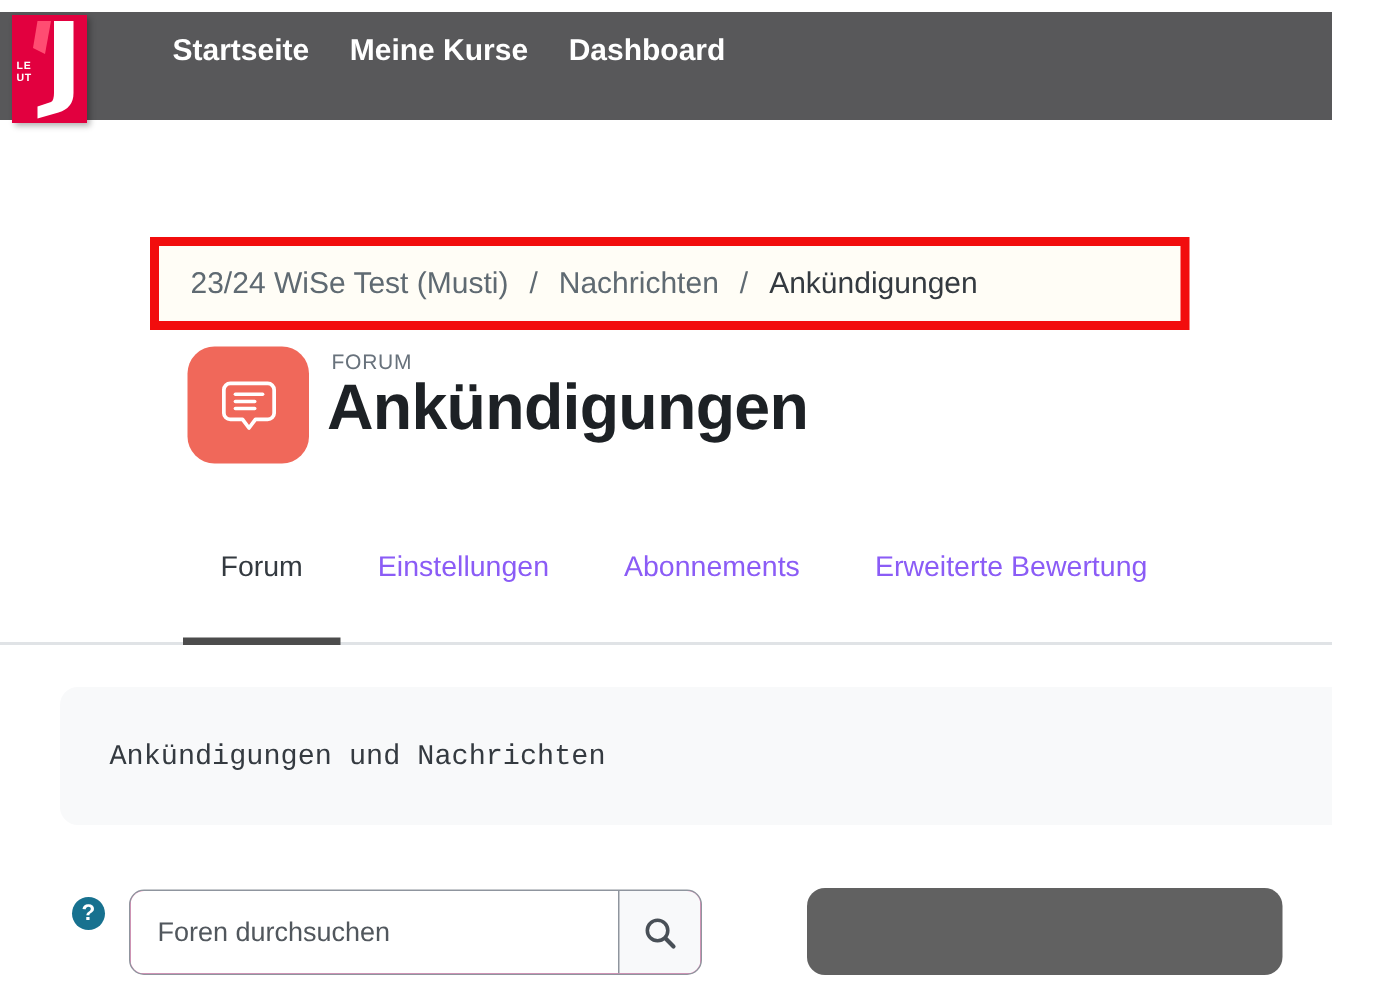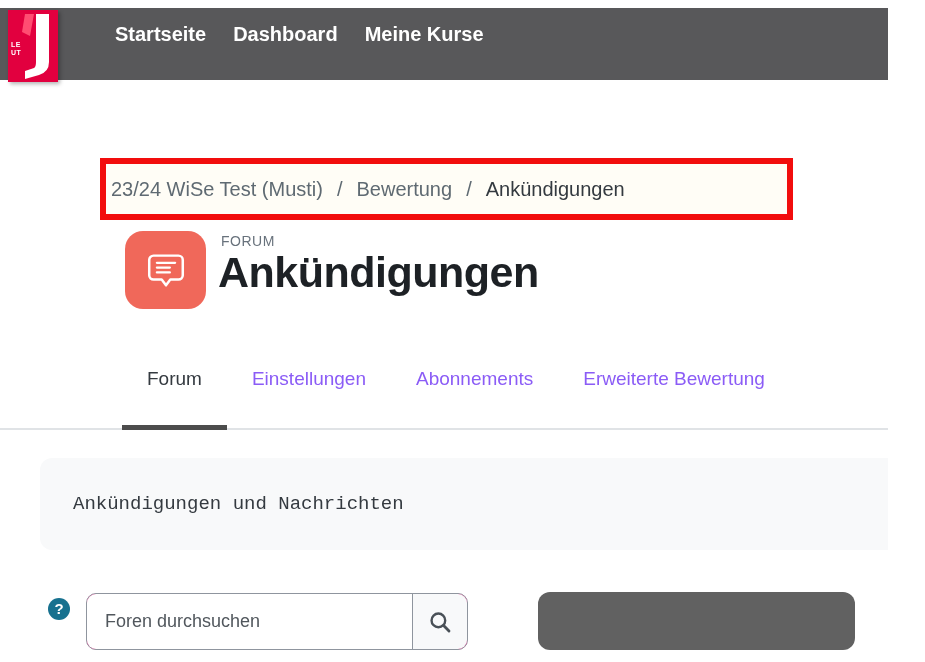--- a/index.html
+++ b/index.html
@@ -11,21 +11,21 @@
   .nav-items { position: absolute; left: 115px; top: 13px; display: flex; gap: 27px; list-style: none; }
   .nav-items a { color: #fff; font-size: 20px; font-weight: 700; text-decoration: none; line-height: 26px; display: inline-block; }
 
   
   .logo { position: absolute; left: 8px; top: 10px; width: 50px; height: 72px; background: #e2003f; box-shadow: 2px 2px 4px rgba(0,0,0,.3); z-index: 3; cursor: pointer; }
   .logo-mini-text { position: absolute; left: 3px; top: 31px; color: #fff; font-size: 7px; font-weight: 700; line-height: 8px; letter-spacing: .5px; }
   .logo svg { position: absolute; left: 0; top: 0; }
 
   
   .annotation-box { position: absolute; left: 100px; top: 158px; width: 693px; height: 62px; border: 6px solid #f20d0d; background: #fffdf6; }
-  .breadcrumb { display: flex; align-items: center; height: 50px; padding-left: 5px; font-size: 20px; white-space: nowrap; }
+  .breadcrumb { display: flex; align-items: center; height: 50px; padding-left: 21px; font-size: 20px; white-space: nowrap; }
   .breadcrumb a { color: #5f6a72; text-decoration: none; }
   .breadcrumb .sep { color: #5f6a72; margin: 0 14px; }
   .breadcrumb .current { color: #343a40; }
 
   
   .activity-icon { position: absolute; left: 125px; top: 231px; width: 81px; height: 78px; border-radius: 18px; background: #f0685a; display: flex; align-items: center; justify-content: center; }
   .activity-type { position: absolute; left: 221px; top: 233px; font-size: 14px; color: #68727c; letter-spacing: .5px; }
   .page-title { position: absolute; left: 218px; top: 248px; font-size: 43px; font-weight: 700; color: #1d2125; letter-spacing: -.5px; }
 
   
@@ -48,41 +48,41 @@
   .redacted-btn { position: absolute; left: 538px; top: 592px; width: 317px; height: 58px; background: #616161; border: none; border-radius: 12px; cursor: pointer; }
 </style>
 </head>
 <body>
 
 <div class="page">
 
   <header class="navbar">
     <ul class="nav-items">
       <li><a href="#">Startseite</a></li>
+      <li><a href="#">Meine Kurse</a></li>
       <li><a href="#">Dashboard</a></li>
-      <li><a href="#">Meine Kurse</a></li>
     </ul>
   </header>
 
   <div class="logo">
     <svg width="50" height="72" viewBox="0 0 50 72">
       <path d="M17 4 L26 4 L22 26 L14 22 Z" fill="#ff4d72"></path>
       <path d="M28 4 L41 4 L41 52 Q41 62 31 65 L17 69 L17 61 L26 58 Q28 57 28 52 Z" fill="#ffffff"></path>
     </svg>
     <div class="logo-mini-text">
       <div>LE</div>
       <div>UT</div>
     </div>
   </div>
 
   <div class="annotation-box">
     <nav class="breadcrumb">
       <a href="#">23/24 WiSe Test (Musti)</a>
       <span class="sep">/</span>
-      <a href="#">Bewertung</a>
+      <a href="#">Nachrichten</a>
       <span class="sep">/</span>
       <span class="current">Ankündigungen</span>
     </nav>
   </div>
 
   <div class="activity-icon">
     <svg width="46" height="46" viewBox="0 0 48 48">
       <path d="M11 9 h26 a4.5 4.5 0 0 1 4.5 4.5 v16 a4.5 4.5 0 0 1 -4.5 4.5 h-8.5 l-4.5 6 -4.5 -6 h-8.5 a4.5 4.5 0 0 1 -4.5 -4.5 v-16 a4.5 4.5 0 0 1 4.5 -4.5 Z" fill="none" stroke="#ffffff" stroke-width="2.6" stroke-linejoin="round"></path>
       <line x1="14.5" y1="16.5" x2="33.5" y2="16.5" stroke="#ffffff" stroke-width="2.4" stroke-linecap="round"></line>
       <line x1="14.5" y1="21.5" x2="28" y2="21.5" stroke="#ffffff" stroke-width="2.4" stroke-linecap="round"></line>

